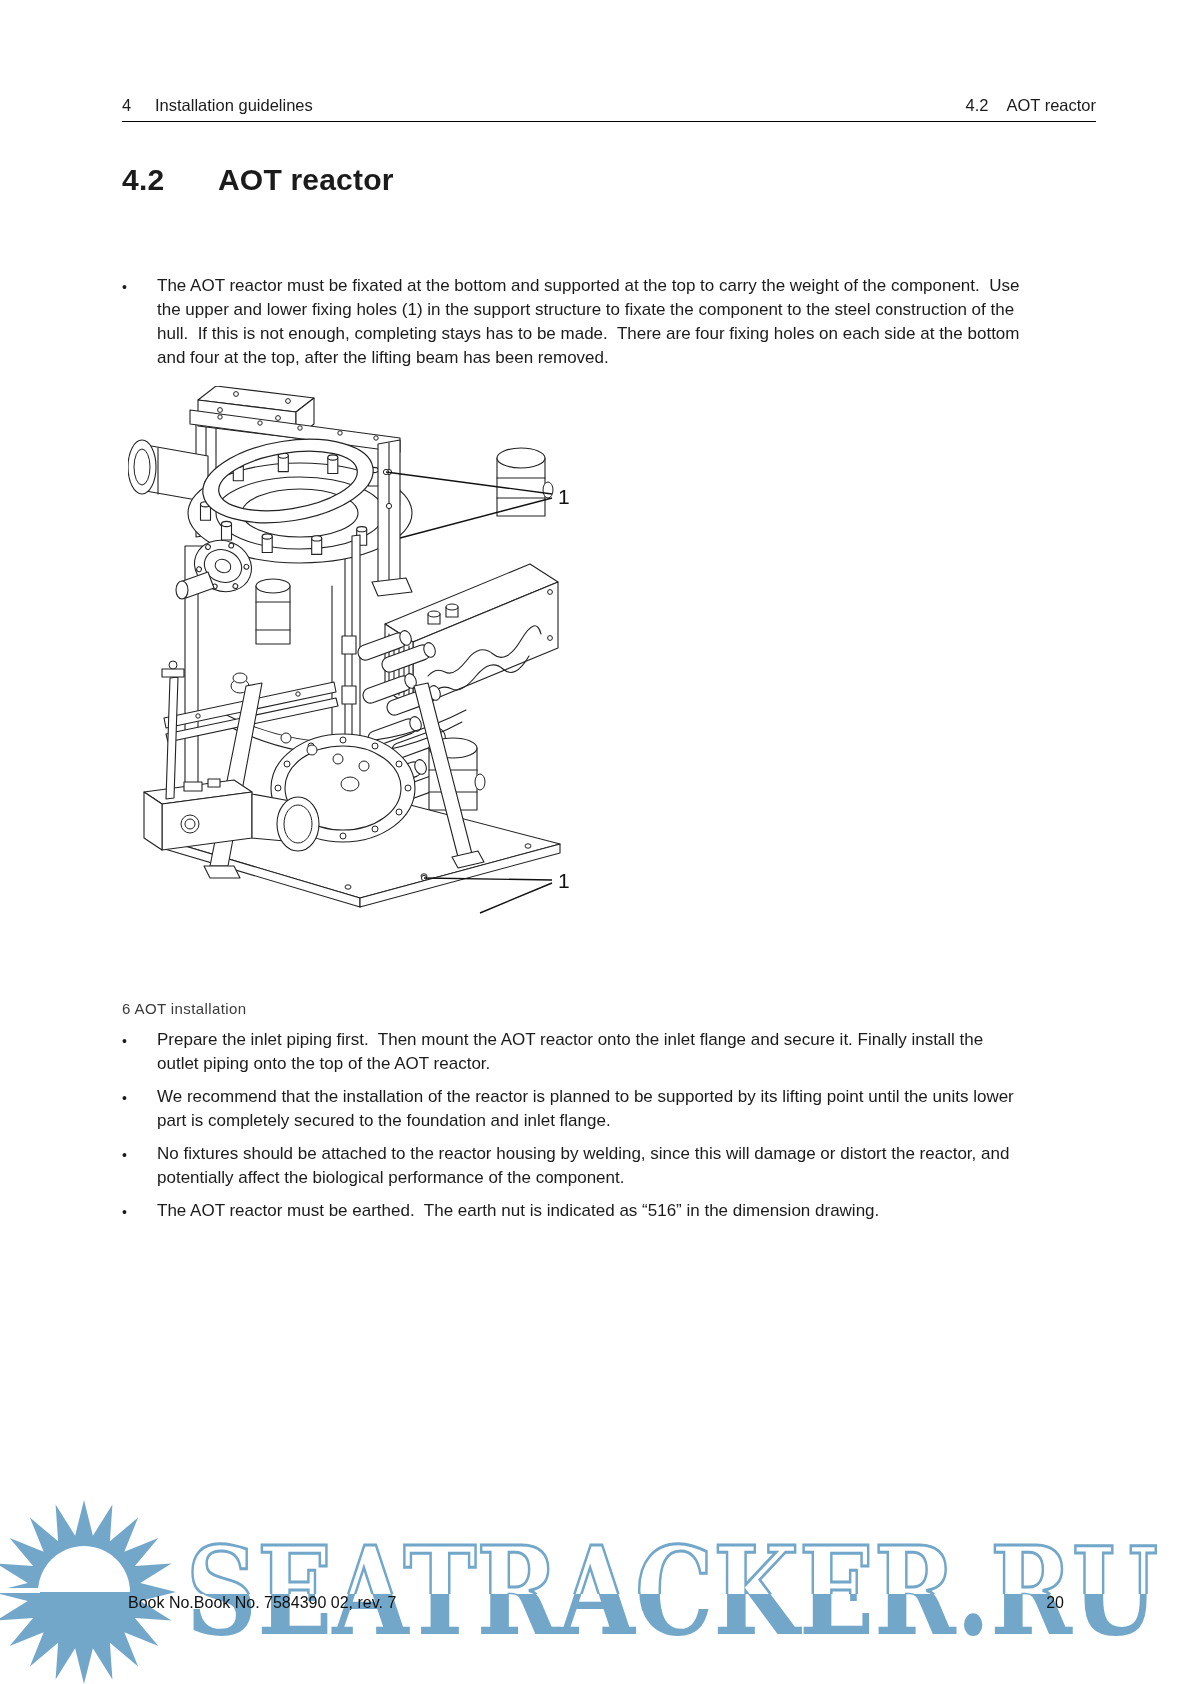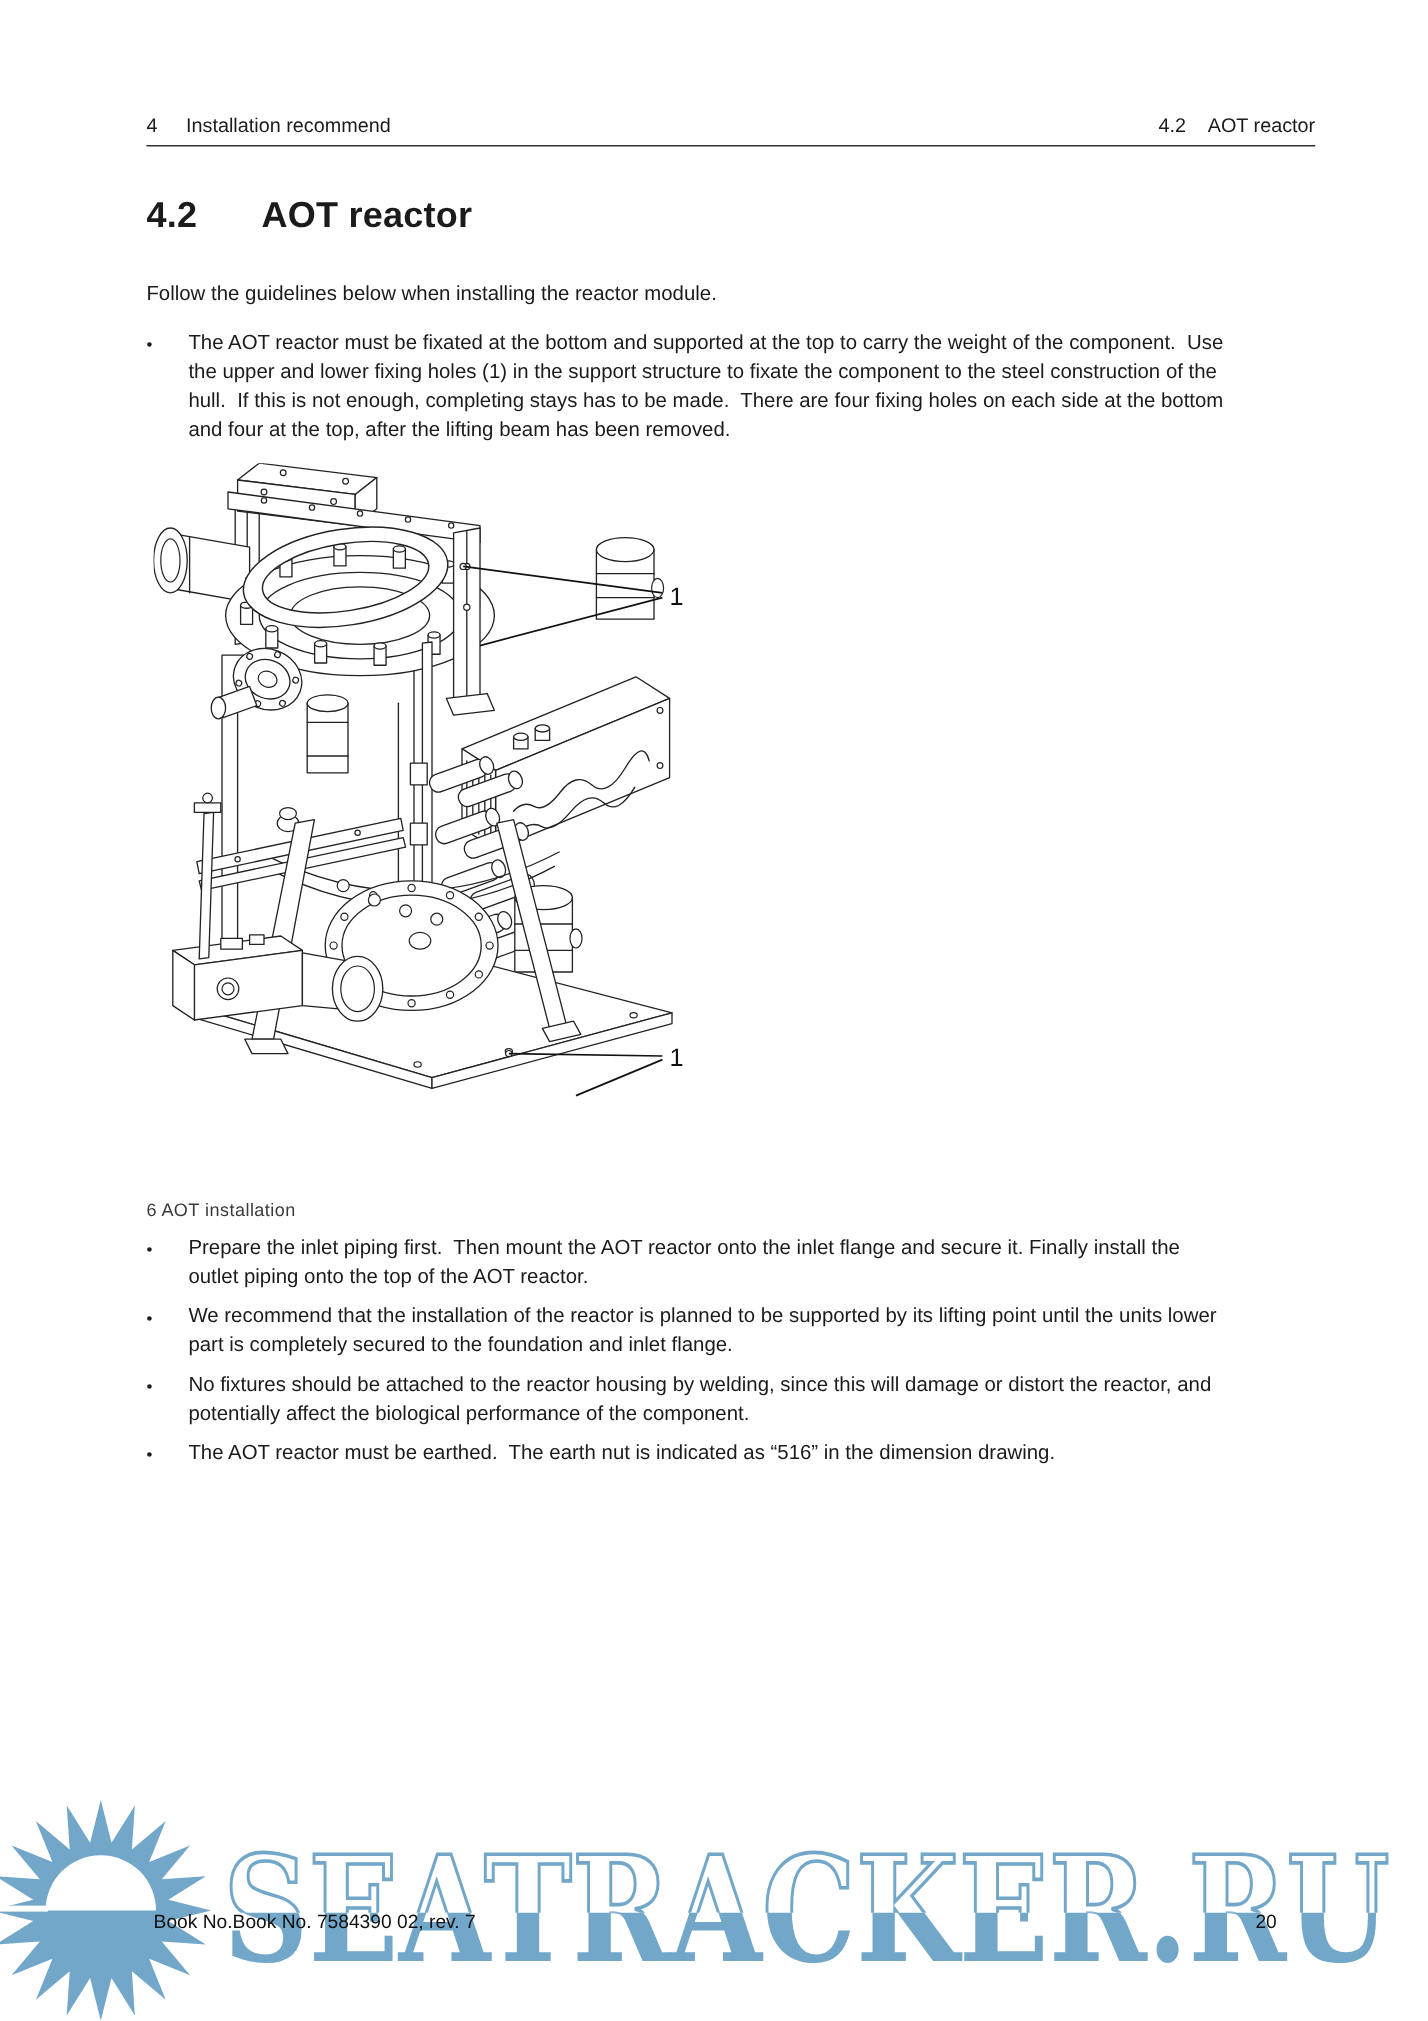--- a/index.html
+++ b/index.html
@@ -41,34 +41,33 @@
   .callout-text{font-family:"Liberation Sans",sans-serif;font-size:21px;fill:#111;}
 </style>
 </head>
 <body>
 
 <div class="page">
 
   <div class="header">
     <div class="hgroup left">
       <span class="hnum">4</span>
-      <span>Installation recommend</span>
+      <span>Installation guidelines</span>
     </div>
     <div class="hgroup right">
       <span class="hnum">4.2</span>
       <span>AOT reactor</span>
     </div>
   </div>
 
   <div class="title">
     <span class="tnum">4.2</span>
     <span>AOT reactor</span>
   </div>
 
-  <div class="intro">Follow the guidelines below when installing the reactor module.</div>
 
   <div class="bullets b-top">
     <div class="bullet">
       <span class="marker">•</span>
       <div class="btext">The AOT reactor must be fixated at the bottom and supported at the top to carry the weight of the component.  Use the upper and lower fixing holes (1) in the support structure to fixate the component to the steel construction of the hull.  If this is not enough, completing stays has to be made.  There are four fixing holes on each side at the bottom and four at the top, after the lifting beam has been removed.</div>
     </div>
   </div>
 
   <div class="figure">
     <svg width="470" height="560" viewBox="0 0 470 560">

